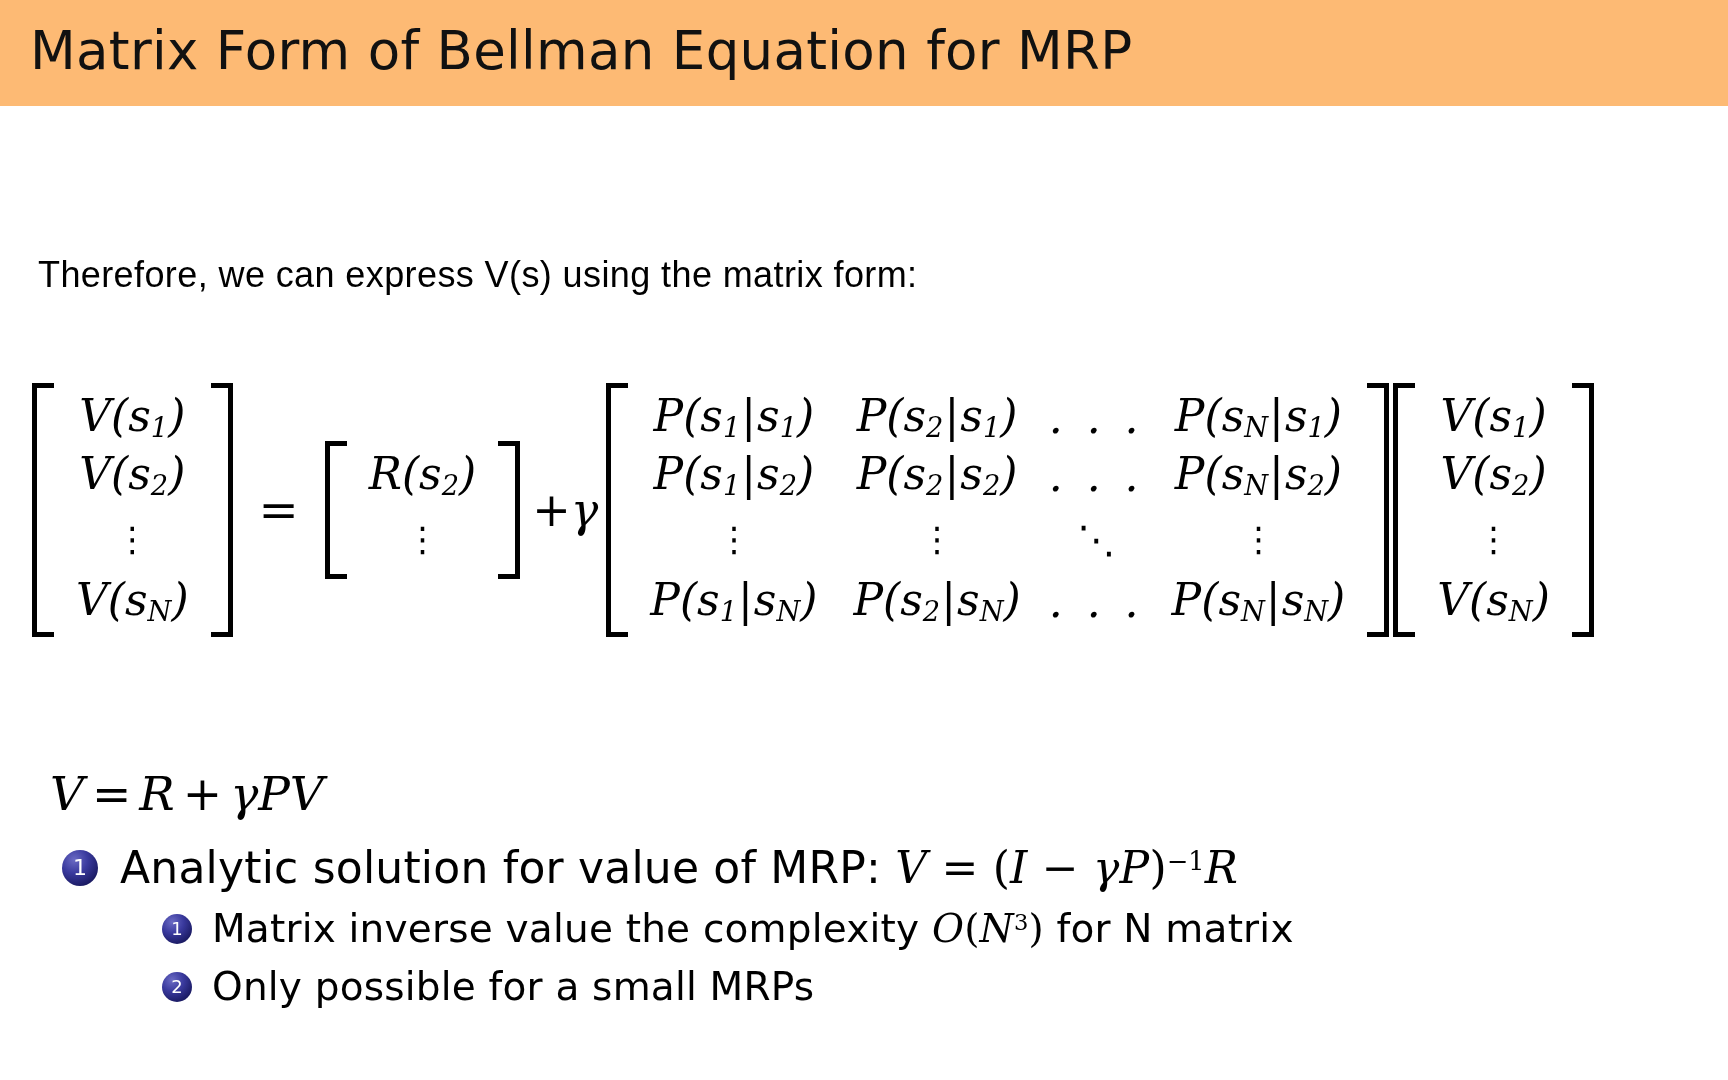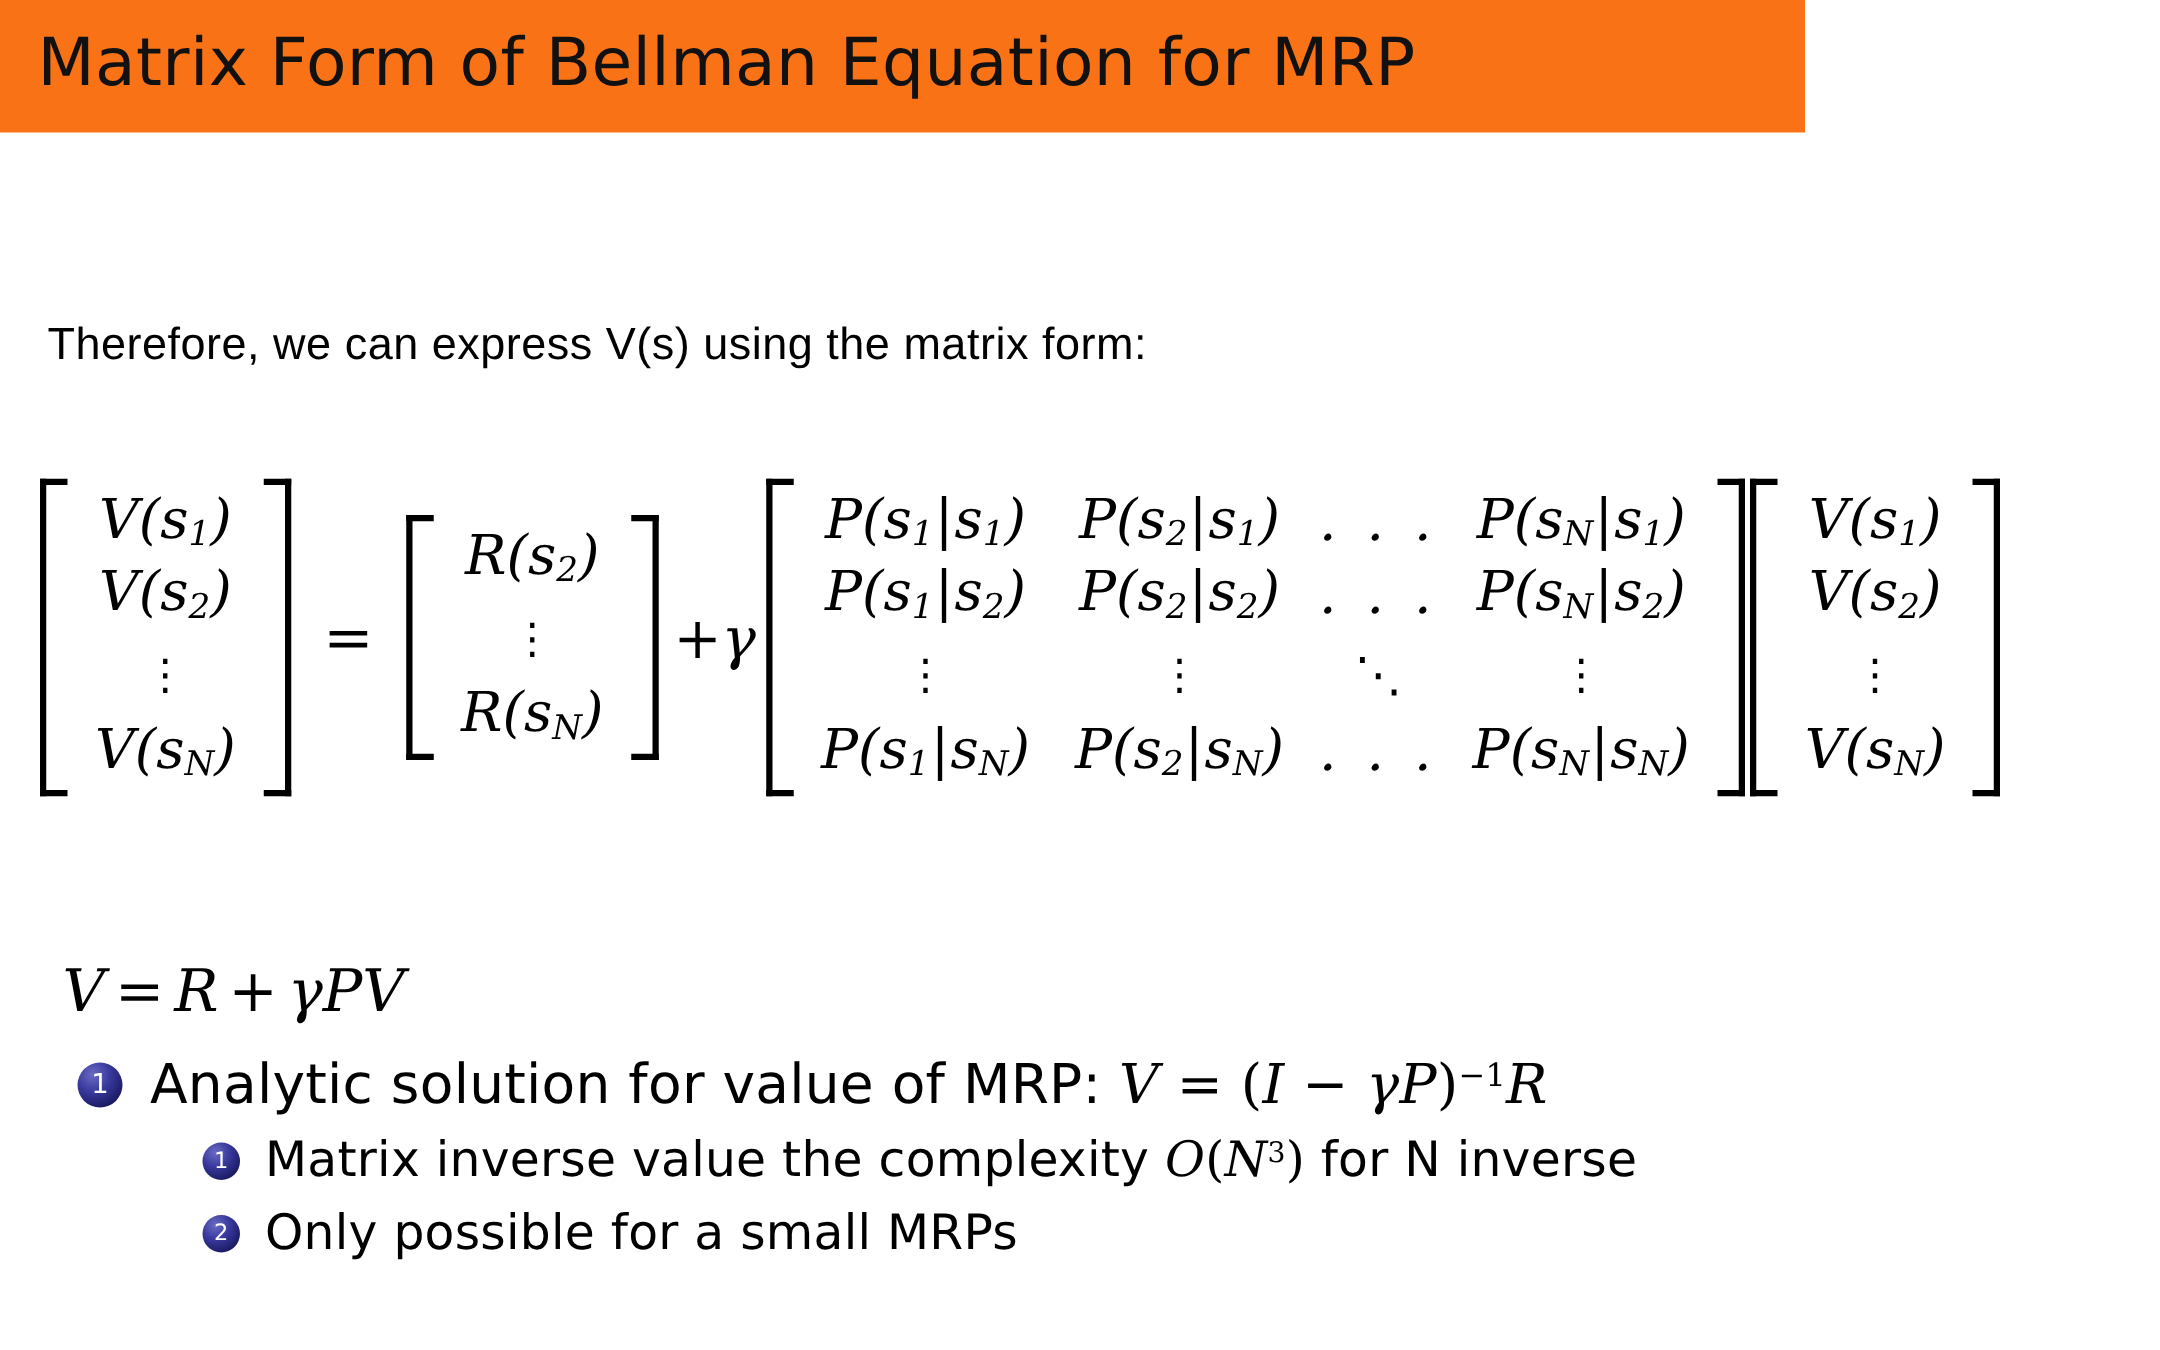--- a/index.html
+++ b/index.html
@@ -14,23 +14,23 @@
     color: #000000;
     overflow: hidden;
     position: relative;
   }
 
   
   .titlebar {
     position: absolute;
     left: 0;
     top: 0;
-    width: 1444px;
+    width: 1728px;
     height: 106px;
-    background: #f97316;
+    background: #fdba74;
     box-sizing: border-box;
   }
   .title-text {
     position: absolute;
     left: 30px;
     top: 20px;
     font-family: "DejaVu Sans", sans-serif;
     font-size: 53px;
     font-weight: 400;
     letter-spacing: 0.3px;
@@ -276,23 +276,20 @@
     <span class="op-eq">=</span>
 
     <div class="matrix">
       <table>
         <tbody>
         <tr>
           <td><span class="mathi">R</span>(<span class="mathi">s</span><sub class="sb">2</sub>)</td>
         </tr>
         <tr class="mrow-dots">
           <td><span class="vdots">⋮</span></td>
-        </tr>
-        <tr>
-          <td><span class="mathi">R</span>(<span class="mathi">s</span><sub class="sb">N</sub>)</td>
         </tr>
       </tbody>
         </table>
     </div>
 
     <span class="op-plusgamma"><span class="plus">+</span><span>γ</span></span>
 
     <div class="matrix">
       <table>
         <tbody>
@@ -349,21 +346,21 @@
     <span>V</span><span class="op">=</span><span>R</span><span class="op">+</span><span>γ</span><span>PV</span>
   </div>
 
   <div class="bullet-l1">
     <span class="bnum lvl1">1</span>
     <span class="btext-l1"><span>Analytic solution for value of MRP:</span>&nbsp;<span class="mathi"><span>V</span><span class="mathr">&nbsp;</span><span class="mathr">=</span><span class="mathr">&nbsp;</span><span class="mathr">(</span><span>I</span><span class="mathr">&nbsp;</span><span class="mathr">−</span><span class="mathr">&nbsp;</span><span>γ</span><span>P</span><span class="mathr">)</span><sup class="sp">−1</sup><span>R</span></span></span>
   </div>
 
   <div class="bullet-l2a">
     <span class="bnum lvl2">1</span>
-    <span class="btext-l2"><span>Matrix inverse value the complexity</span>&nbsp;<span class="mathi"><span>O</span><span class="mathr">(</span><span>N</span><sup class="sp">3</sup><span class="mathr">)</span></span>&nbsp;<span>for N inverse</span></span>
+    <span class="btext-l2"><span>Matrix inverse value the complexity</span>&nbsp;<span class="mathi"><span>O</span><span class="mathr">(</span><span>N</span><sup class="sp">3</sup><span class="mathr">)</span></span>&nbsp;<span>for N matrix</span></span>
   </div>
 
   <div class="bullet-l2b">
     <span class="bnum lvl2">2</span>
     <span class="btext-l2"><span>Only possible for a small MRPs</span></span>
   </div>
 
 </div>
 
 </body></html>

